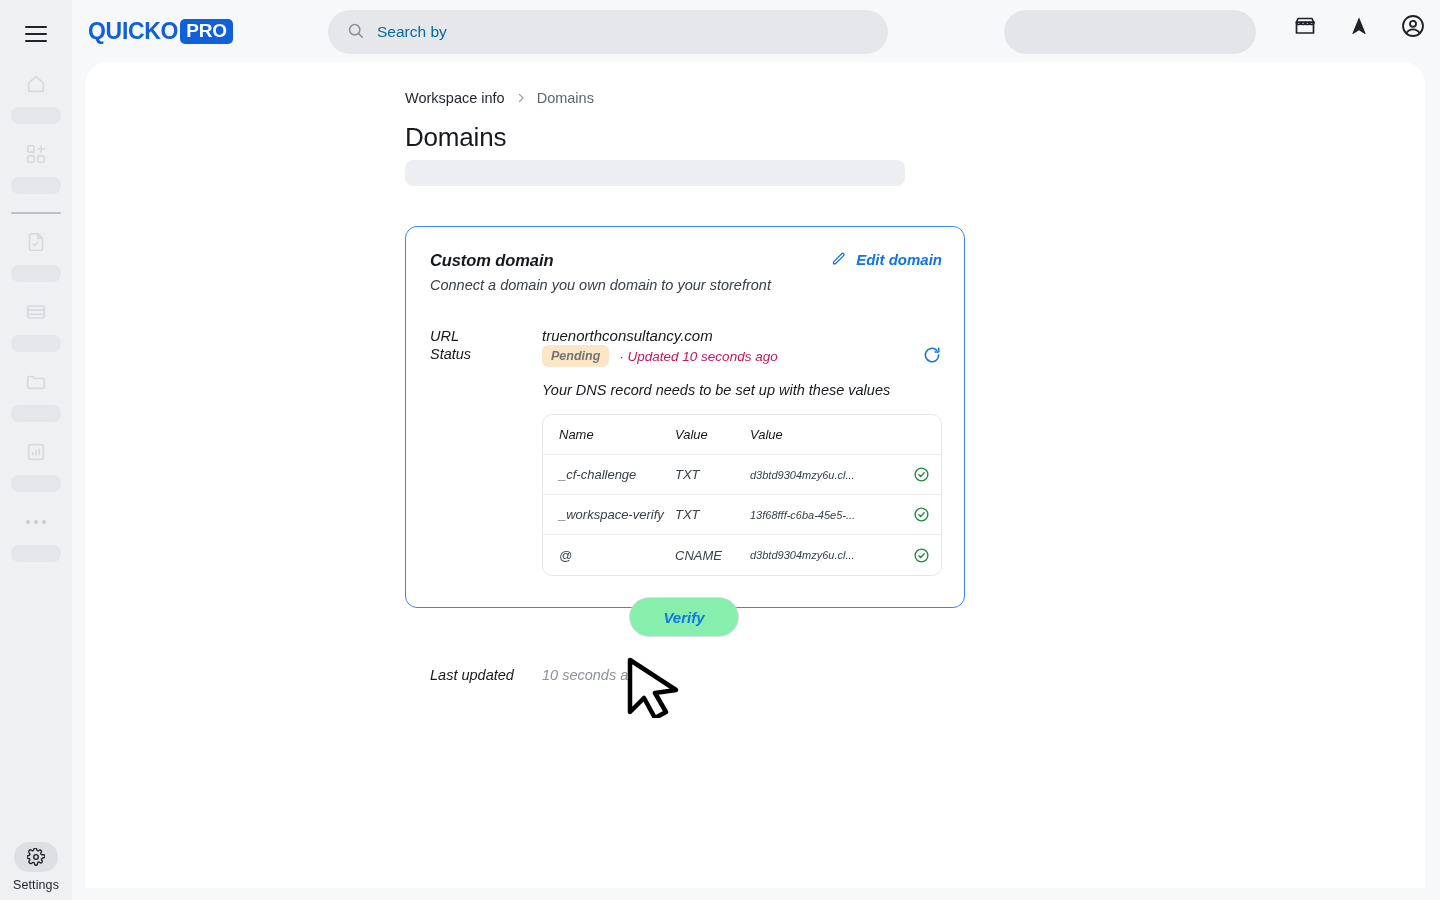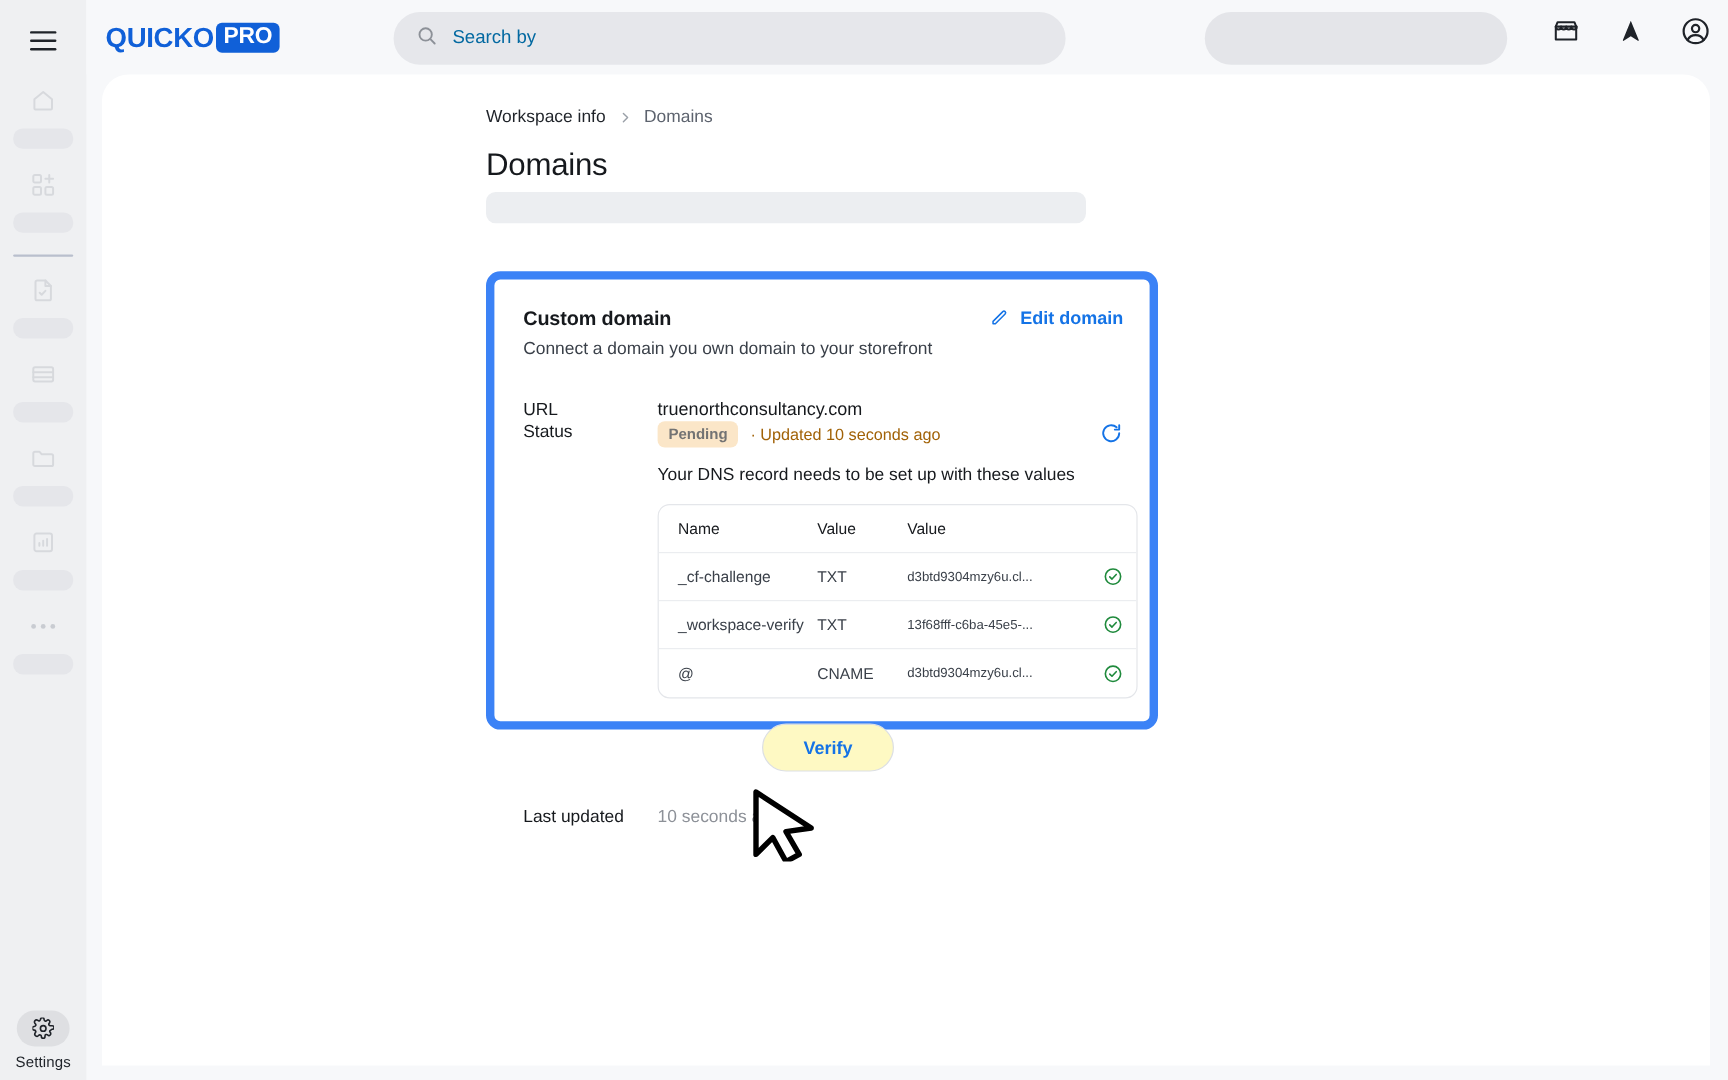--- a/index.html
+++ b/index.html
@@ -78,52 +78,52 @@
   .breadcrumb { position:absolute; left: 320px; top: 28px; display:flex; align-items:center; gap: 10px; }
   .crumb { font-size: 14.5px; color:#1f2329; cursor:pointer; }
   .crumb.muted { color:#5d636e; }
   .crumb-sep { color:#8d9198; font-size: 13px; display:flex; align-items:center; }
 
   .page-title { position:absolute; left: 320px; top: 60px; font-size: 26px; font-weight: 500; color:#16191d; letter-spacing: -0.2px; }
   .title-skel { position:absolute; left: 320px; top: 98px; width: 500px; height: 26px; border-radius: 8px; background:#eceef1; }
 
   .card {
     position:absolute; left: 320px; top: 164px; width: 560px; height: 382px;
-    border: 7px solid #3b82f6; border-radius: 12px; background:#fff;
+    border: 1px solid #3b82f6; border-radius: 12px; background:#fff;font-style:italic;
   }
   .card-title { position:absolute; left: 24px; top: 24px; font-size: 16.5px; font-weight: 700; color:#16191d; letter-spacing:-0.1px; }
   .card-sub { position:absolute; left: 24px; top: 50px; font-size: 14.5px; color:#3a4049; }
   .edit-link { position:absolute; right: 22px; top: 24px; display:flex; align-items:center; gap: 9px; cursor:pointer; }
   .edit-link span { font-size: 15px; color:#1473e6; font-weight: 600; }
 
   .row-label { position:absolute; left: 24px; font-size: 14.5px; color:#16191d; }
   .row-value { position:absolute; left: 136px; font-size: 15px; color:#16191d; }
 
   .badge {
     display:inline-block; background:#fbe6c8; color:#737373;
     font-size: 12.5px; font-weight: 600; border-radius: 6px; padding: 4px 9px; line-height: 14px;
   }
   .status-row { position:absolute; left: 136px; top: 118px; display:flex; align-items:center; gap: 10px; }
-  .status-meta { font-size: 13.5px; color:#a16207; }
+  .status-meta { font-size: 13.5px; color:#be185d; }
   .refresh-btn { position:absolute; right: 22px; top: 118px; width: 20px; height: 20px; color:#1473e6; cursor:pointer; }
 
   .dns-note { position:absolute; left: 136px; top: 155px; font-size: 14.5px; color:#16191d; font-weight: 500; }
 
   .table { position:absolute; left: 136px; top: 187px; width: 400px; border:1px solid #e4e6ea; border-radius: 10px; overflow:hidden; background:#fff; }
   .trow { display:flex; align-items:center; height: 40px; border-bottom: 1px solid #ebedf0; }
   .trow:last-child { border-bottom: none; }
   .thead .th { font-size: 13px; color:#16191d; }
   .c-name { width: 132px; padding-left: 16px; font-size: 13px; color:#3a4049; }
   .c-type { width: 75px; font-size: 13px; color:#3a4049; }
   .c-value { flex: 1; font-size: 11px; color:#3a4049; white-space: nowrap; overflow:hidden; }
   .c-check { width: 40px; display:flex; align-items:center; justify-content:center; color:#1f8a3c; }
 
   .verify-btn {
     position:absolute; left: 223px; top: 370px; width: 110px; height: 40px;
-    border: 1px solid #dcdfe4; border-radius: 20px; background:#fef9c3;
+    border: 1px solid #dcdfe4; border-radius: 20px; background:#86efac;
     display:flex; align-items:center; justify-content:center; cursor:pointer;
   }
   .verify-btn span { font-size: 15px; color:#1473e6; font-weight: 600; }
 
   .cursor { position:absolute; left: 612px; top: 638px; width: 80px; height: 80px; pointer-events:none; }
 </style>
 </head>
 <body>
 
 <div id="app">

